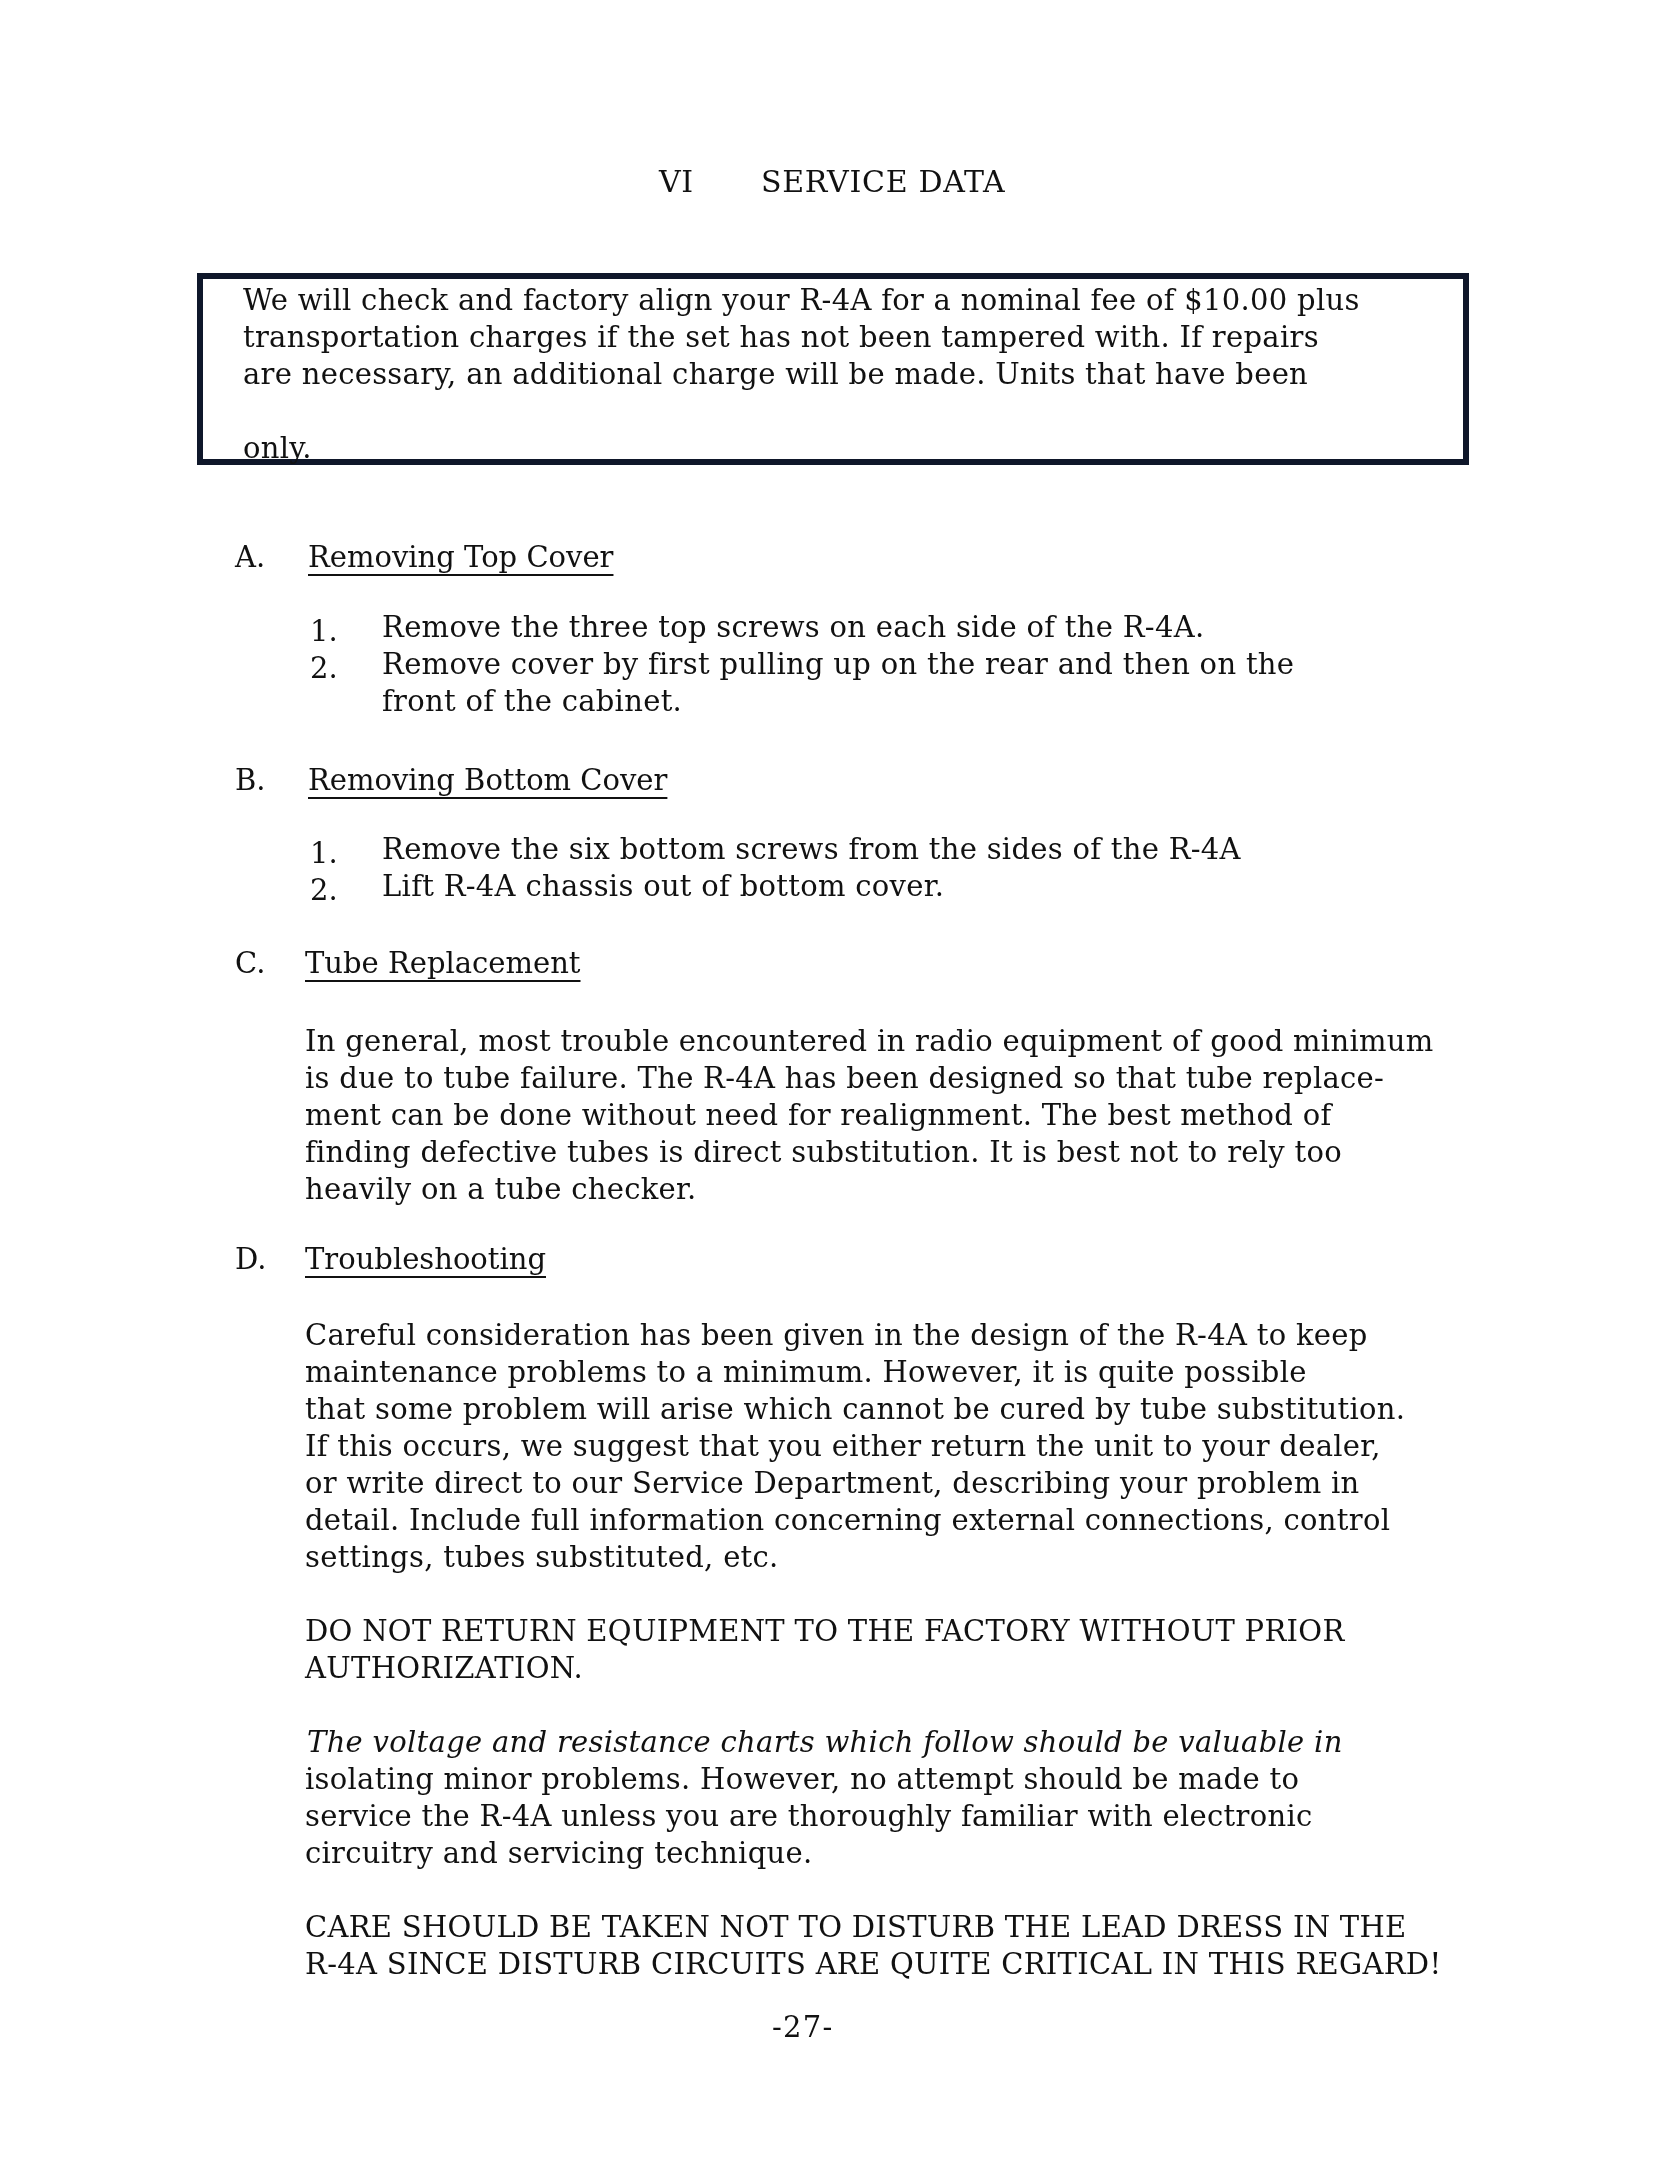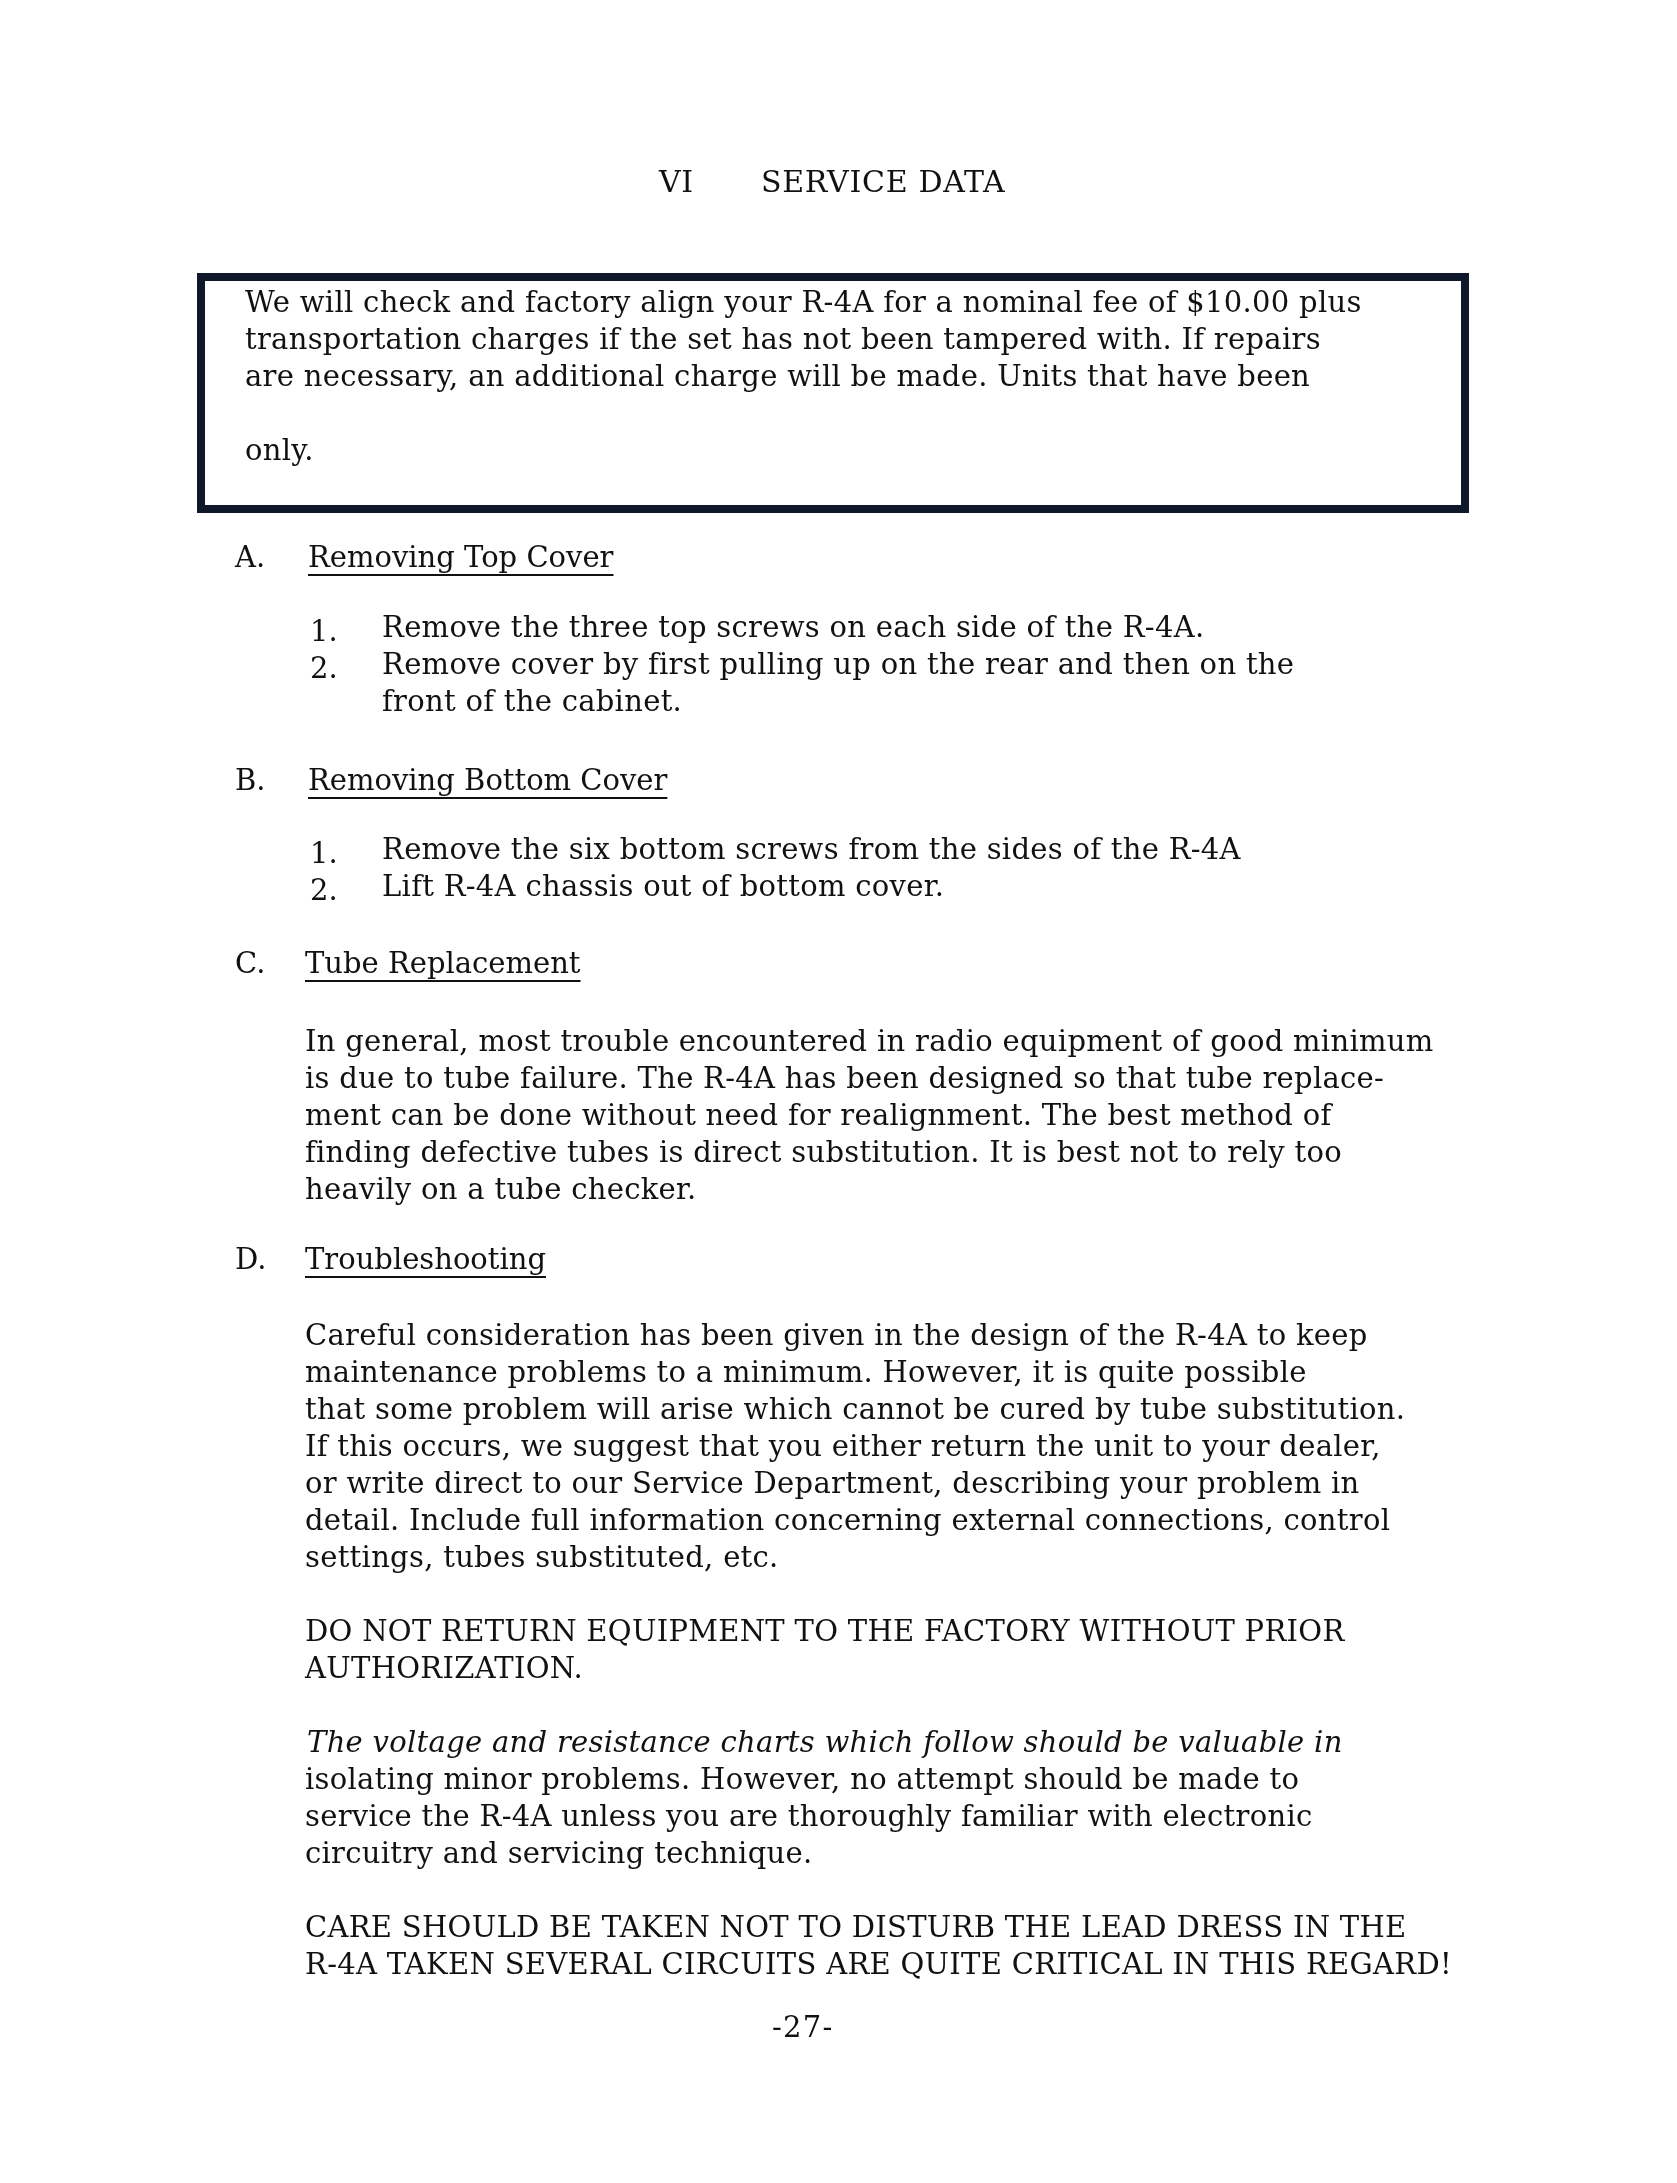--- a/index.html
+++ b/index.html
@@ -5,22 +5,22 @@
   html, body { margin: 0; padding: 0; background: #ffffff; }
   body {
     width: 1677px; height: 2183px; position: relative; overflow: hidden;
     font-family: "DejaVu Serif", "Liberation Serif", serif;
     color: #111111;
   }
   .abs { position: absolute; white-space: nowrap; }
   .txt { font-size: 29px; line-height: 37px; letter-spacing: 0.3px; text-align: center; }
   .title { font-size: 30px; letter-spacing: 0.7px; margin-left: 48px; }
   .notice-box {
-    position: absolute; left: 197px; top: 273px; width: 1272px; height: 240px;
-    border: 8px solid #0f172a; box-sizing: border-box;
+    position: absolute; left: 197px; top: 273px; width: 1272px; height: 192px;
+    border: 6px solid #0f172a; box-sizing: border-box;
   }
   .notice-box .line { position: absolute; left: 40px; font-size: 29px; line-height: 37px; white-space: nowrap; letter-spacing: 0.3px; }
   .heading-letter { font-size: 29px; }
   .heading-text { font-size: 29px; text-decoration: underline; text-underline-offset: 6.6px; text-decoration-thickness: 2px; }
   .num { font-size: 29px; }
   .caps { font-size: 29px; letter-spacing: 0.3px; }
   .pagenum { font-size: 29px; letter-spacing: 1.3px; }
 </style>
 </head>
 <body>
@@ -90,18 +90,18 @@
 
   <div>
     <div class="abs txt" style="left:307px; top:1724px;font-style:italic;">The voltage and resistance charts which follow should be valuable in</div>
     <div class="abs txt" style="left:305px; top:1761px;">isolating minor problems. However, no attempt should be made to</div>
     <div class="abs txt" style="left:305px; top:1798px;">service the R-4A unless you are thoroughly familiar with electronic</div>
     <div class="abs txt" style="left:305px; top:1835px;">circuitry and servicing technique.</div>
   </div>
 
   <div>
     <div class="abs txt caps" style="left:305px; top:1909px;">CARE SHOULD BE TAKEN NOT TO DISTURB THE LEAD DRESS IN THE</div>
-    <div class="abs txt caps" style="left:305px; top:1946px;">R-4A TAKEN SEVERAL CIRCUITS ARE QUITE CRITICAL IN THIS REGARD!</div>
+    <div class="abs txt caps" style="left:305px; top:1946px;">R-4A SINCE DISTURB CIRCUITS ARE QUITE CRITICAL IN THIS REGARD!</div>
   </div>
 </div>
 
 <div class="abs pagenum" style="left:772px; top:2010px;">-27-</div>
 
 
 </body></html>

